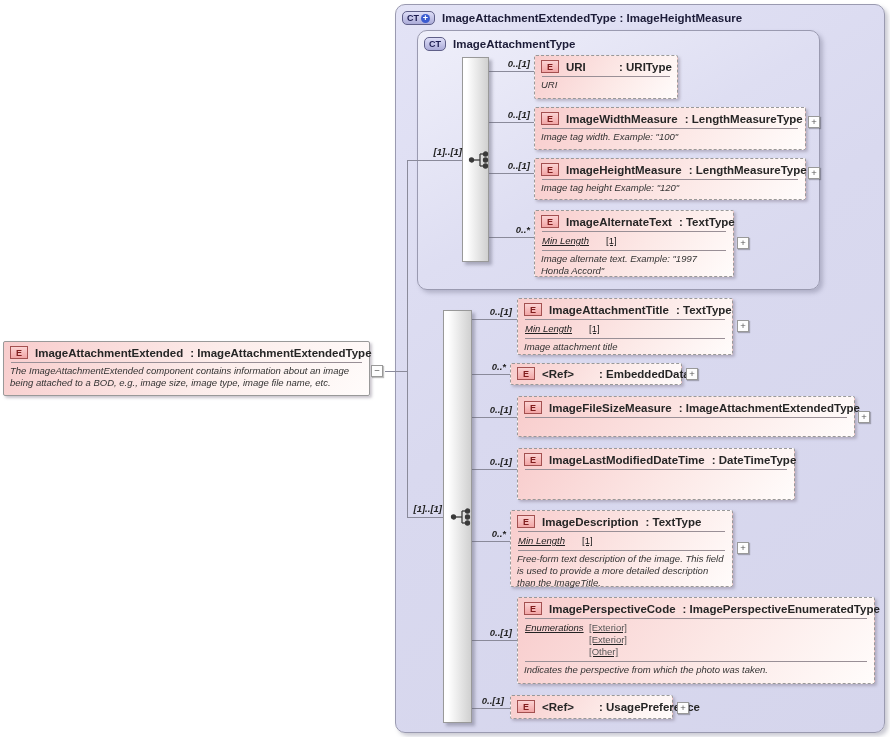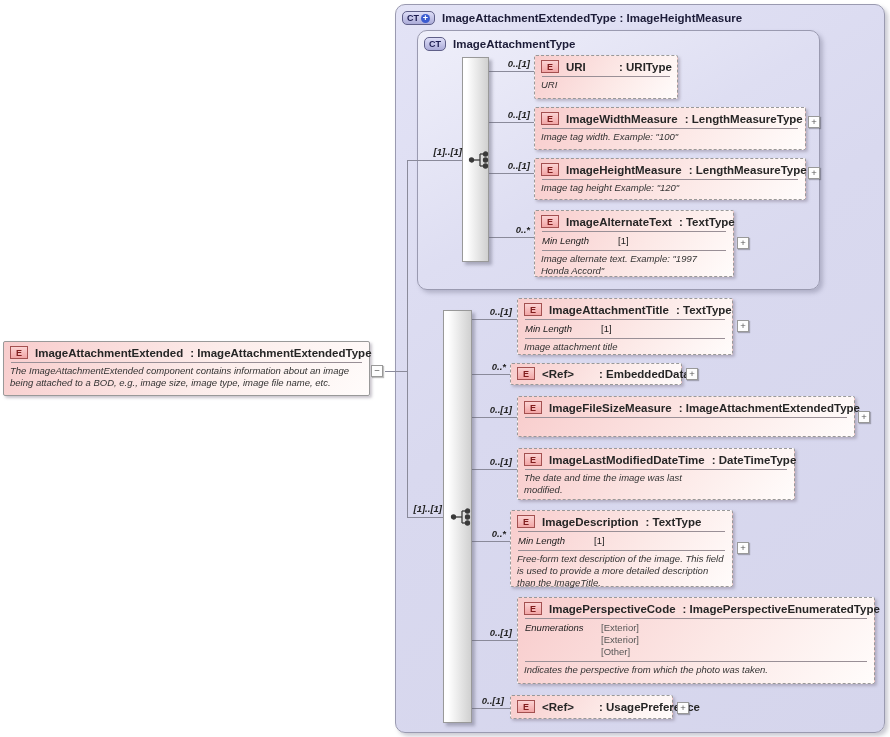--- a/index.html
+++ b/index.html
@@ -46,21 +46,21 @@
   .box.solid { border-style:solid; }
   .trow { display:flex; align-items:center; gap:7px; font-size:11.5px; font-weight:bold;
           color:#262626; white-space:nowrap; }
   .ebadge { flex:0 0 auto; width:18px; height:13px; display:inline-flex; align-items:center;
             justify-content:center; font-size:9px; font-weight:bold; color:#801d1d;
             background:linear-gradient(#fbd3d3,#f2a6a6); border:1px solid #a35050; }
   .nm-fix  { min-width:46px; }
   .nm-ref  { min-width:50px; }
   .sep { border-top:1px solid #998f96; margin:3px 1px 2px 1px; }
   .anno { font-size:9.5px; font-style:italic; color:#333; line-height:1.28; }
-  .facet { display:flex; gap:16px; font-size:9.5px; color:#222; padding:1px 1px; }
+  .facet { display:flex; gap:4px; font-size:9.5px; color:#222; padding:1px 1px;text-decoration:underline; }
   .facet .flabel { font-style:italic; min-width:60px; }
   .enumcol { display:flex; flex-direction:column; gap:1px; color:#555; }
 
   
   .b0  { left:534px; top:55px;  width:144px; height:44px; }
   .b1  { left:534px; top:107px; width:272px; height:43px; }
   .b2  { left:534px; top:158px; width:272px; height:42px; }
   .b3  { left:534px; top:210px; width:200px; height:67px; }
   .b4  { left:517px; top:298px; width:216px; height:57px; }
   .b5  { left:510px; top:363px; width:172px; height:22px; padding:3px 6px; }
@@ -258,21 +258,20 @@
   </div>
   <span class="toggle" style="left:858px; top:411px;">+</span>
 
   <div class="box b7">
     <div class="trow">
       <span class="ebadge">E</span>
       <span>ImageLastModifiedDateTime</span>
       <span>: DateTimeType</span>
     </div>
     <div class="sep"></div>
-    <div class="anno a7">The date and time the image was last modified.</div>
   </div>
 
   <div class="box b8">
     <div class="trow">
       <span class="ebadge">E</span>
       <span>ImageDescription</span>
       <span>: TextType</span>
     </div>
     <div class="sep"></div>
     <div class="facet">

